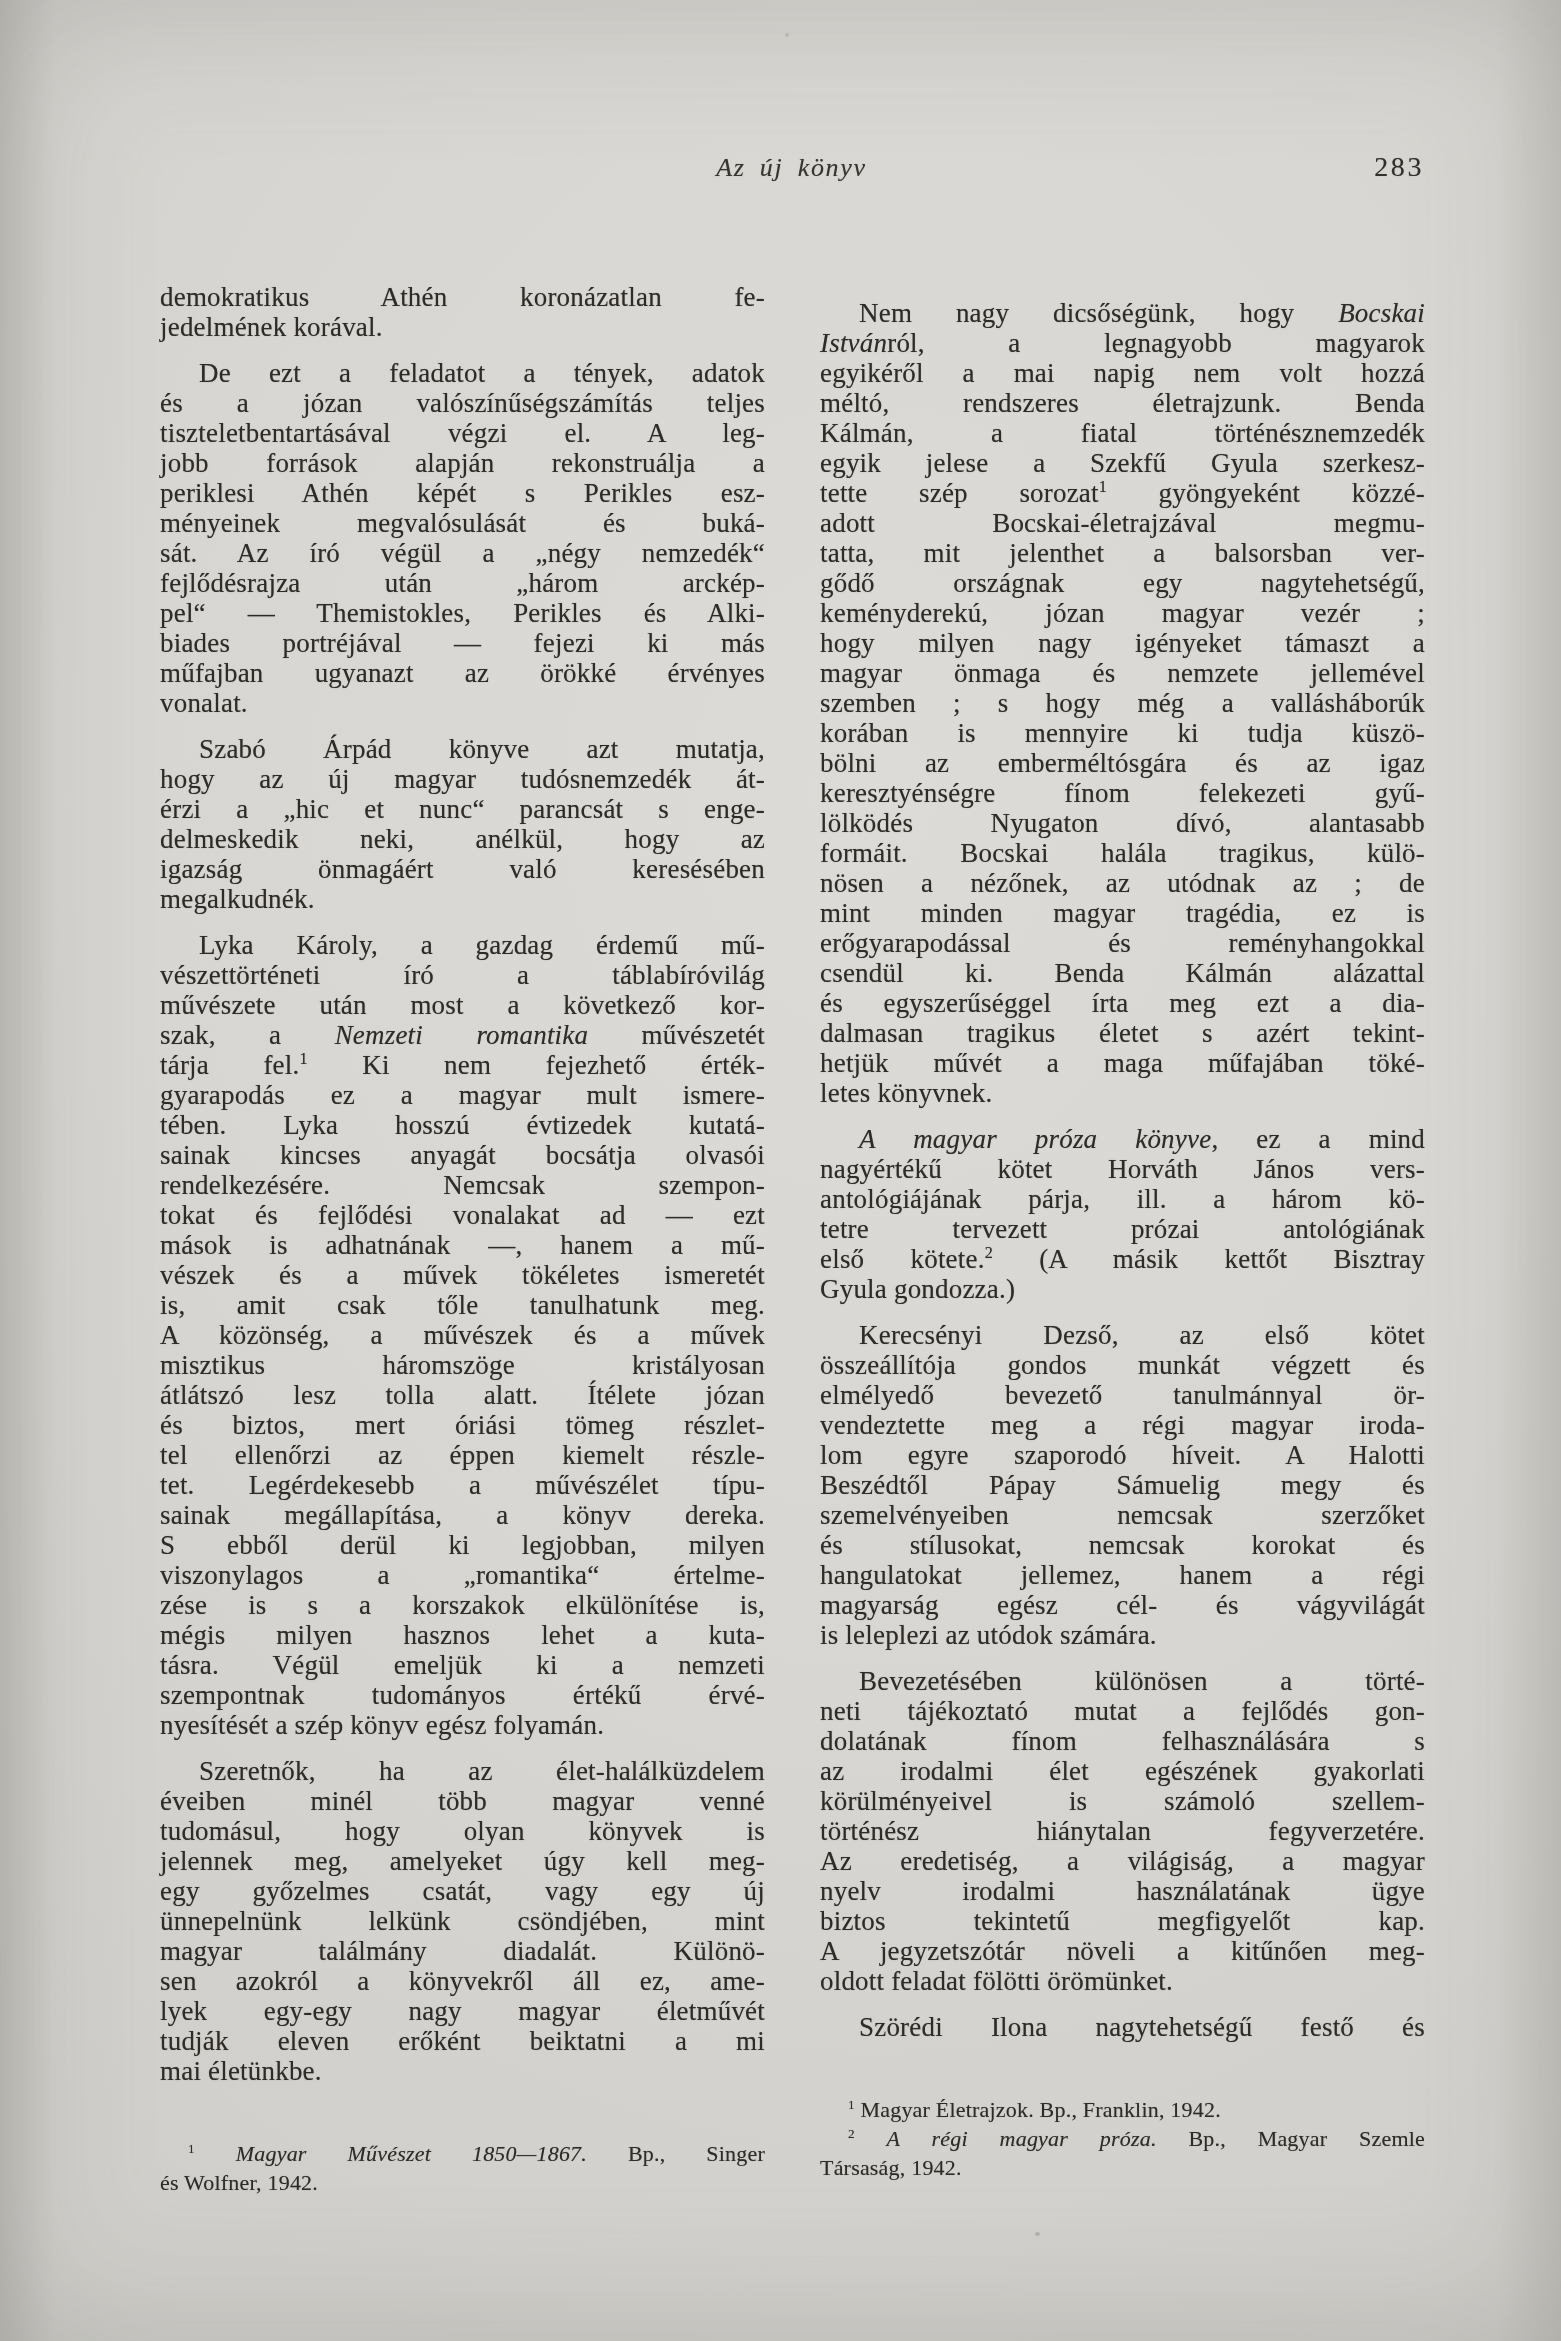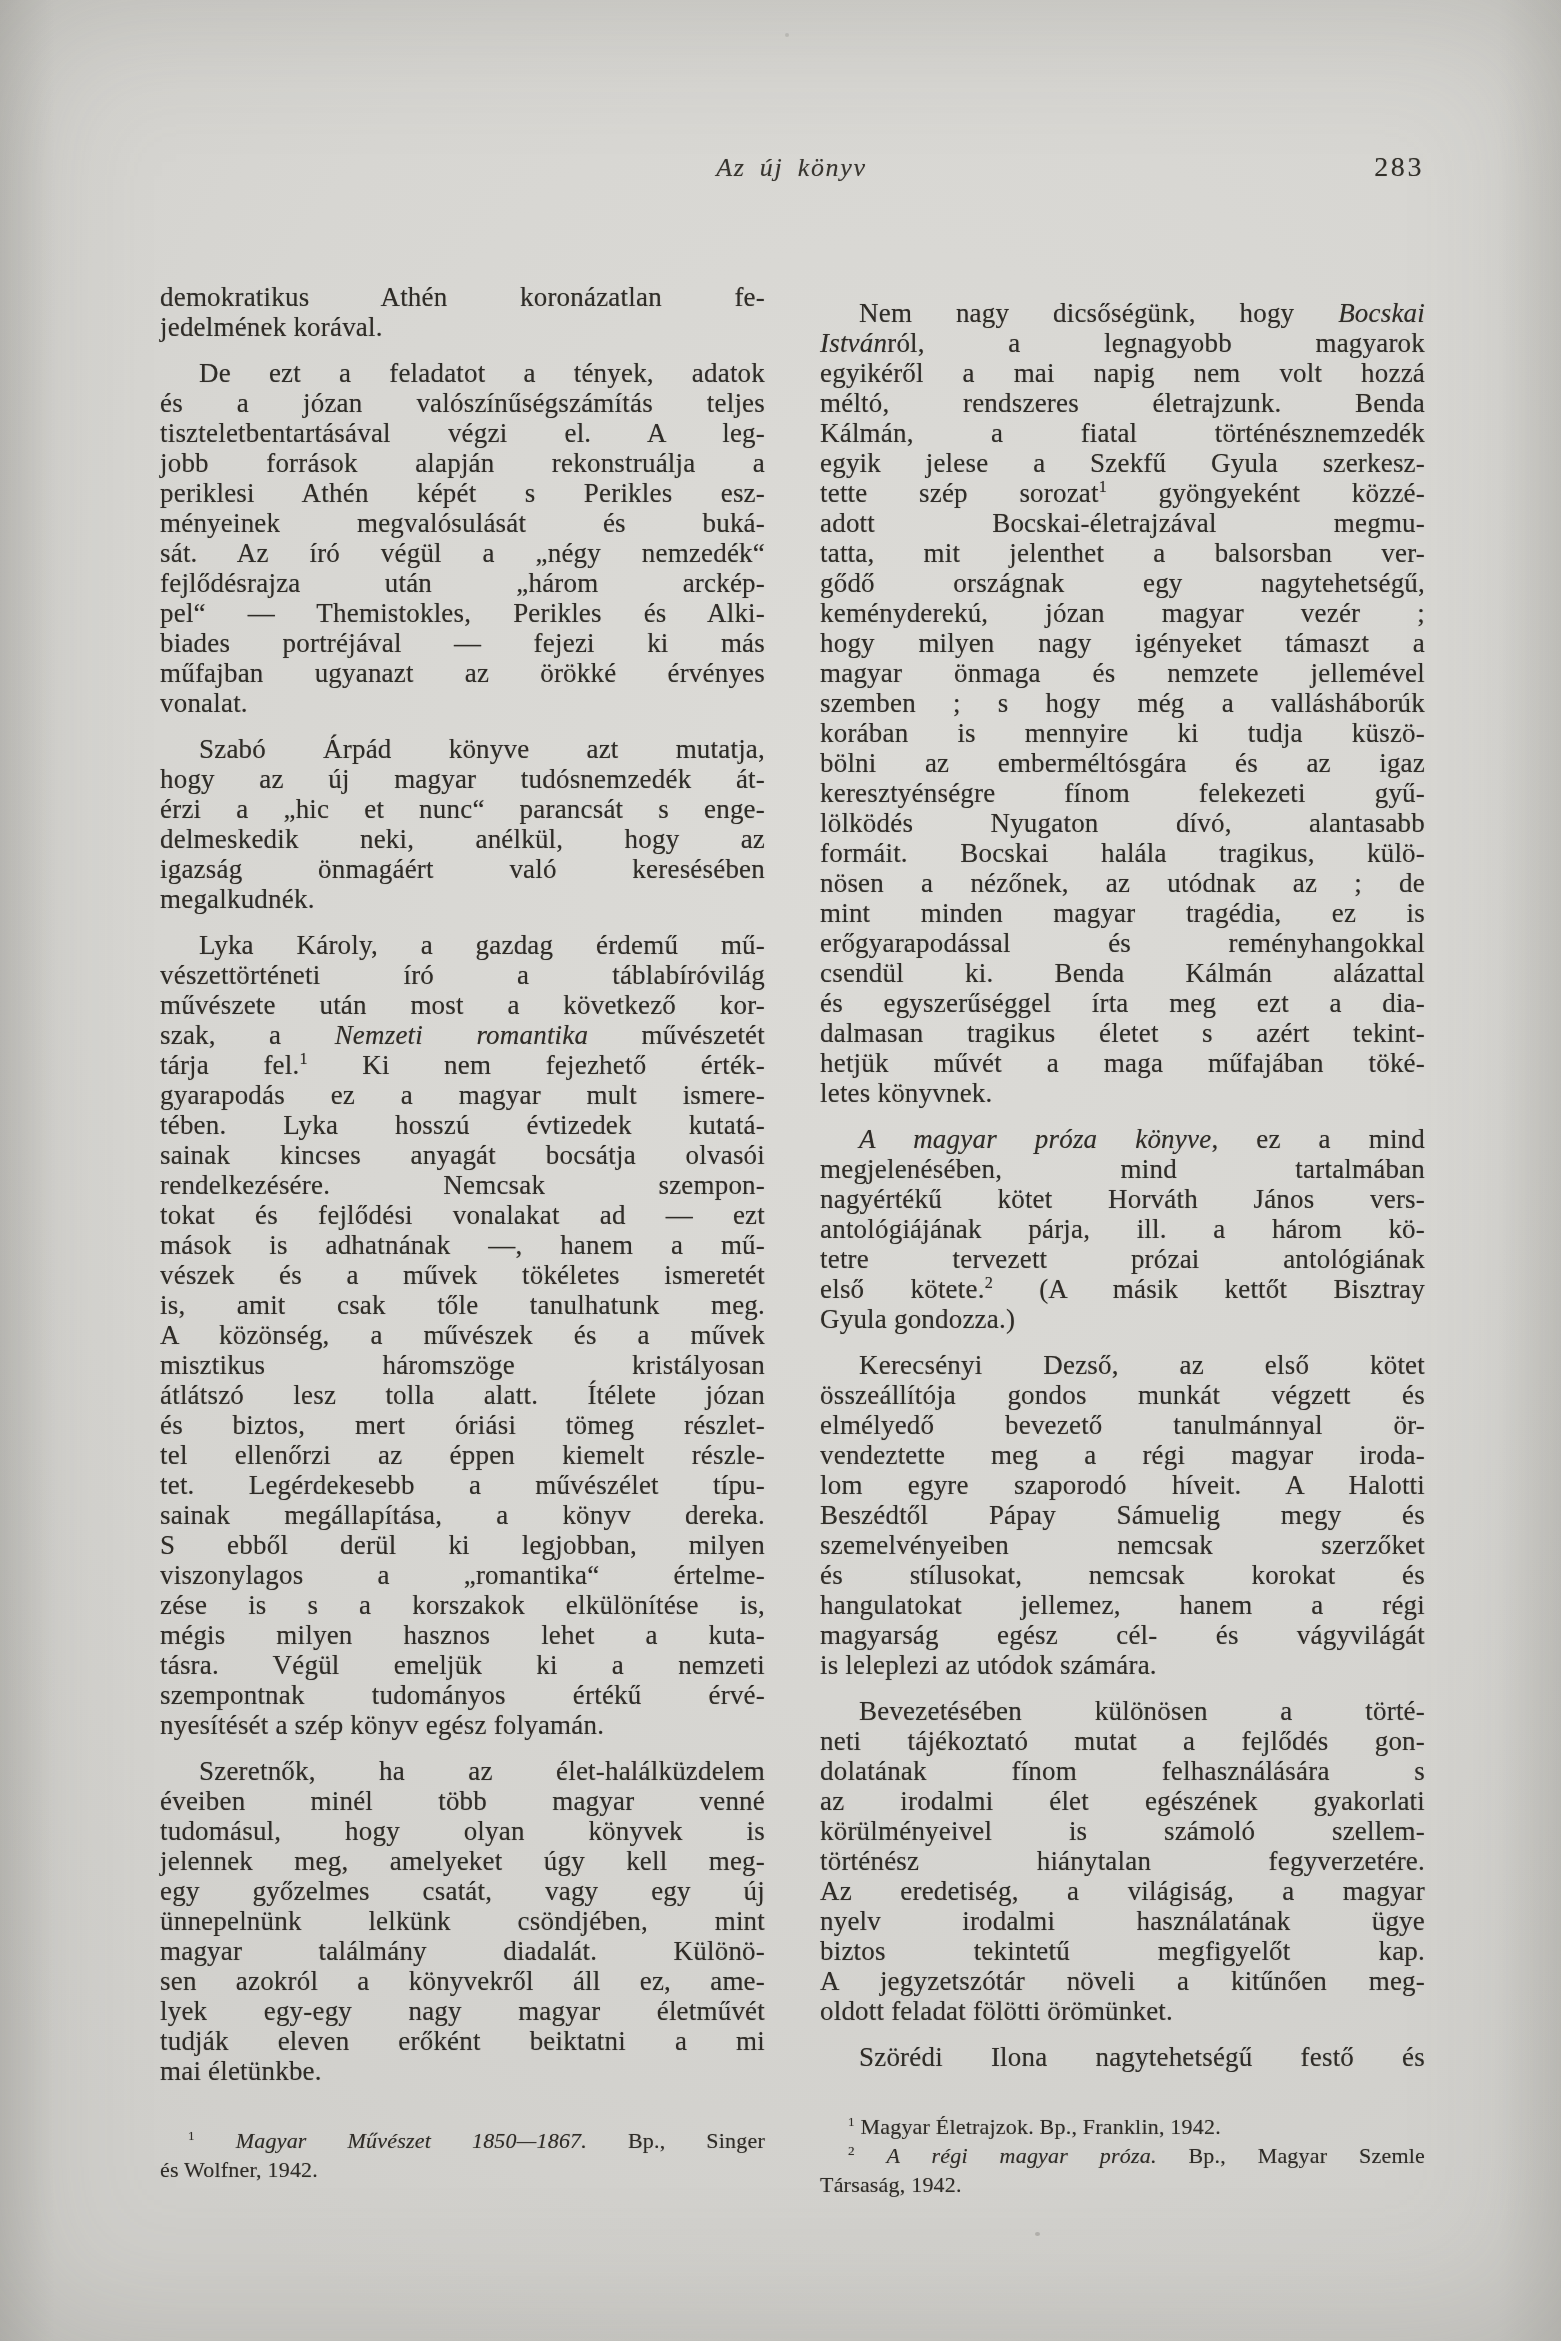--- a/index.html
+++ b/index.html
@@ -45,21 +45,21 @@
     font-size:27px;
     line-height:30px;
     text-align:justify;
     text-align-last:justify;
     letter-spacing:0.2px;
     text-shadow:0 0 0.9px rgba(47,44,39,0.45);
     white-space:normal;
   }
   .line.last{text-align-last:left;}
   .line.indent{text-indent:39px;margin-top:16px;}
-  .footnotes{margin-top:40px;}
+  .footnotes{margin-top:53px;}
   .fline{
     font-size:22px;
     line-height:29px;
     text-align:justify;
     text-align-last:justify;
     letter-spacing:0.2px;
     text-shadow:0 0 0.9px rgba(47,44,39,0.4);
   }
   .fline.last{text-align-last:left;}
   .fline.indent{text-indent:28px;}
@@ -164,21 +164,20 @@
       <div class="line">formáit. Bocskai halála tragikus, külö-</div>
       <div class="line">nösen a nézőnek, az utódnak az ; de</div>
       <div class="line">mint minden magyar tragédia, ez is</div>
       <div class="line">erőgyarapodással és reményhangokkal</div>
       <div class="line">csendül ki. Benda Kálmán alázattal</div>
       <div class="line">és egyszerűséggel írta meg ezt a dia-</div>
       <div class="line">dalmasan tragikus életet s azért tekint-</div>
       <div class="line">hetjük művét a maga műfajában töké-</div>
       <div class="line last">letes könyvnek.</div>
       <div class="line indent"><i>A magyar próza könyve</i>, ez a mind</div>
-      <div class="line">megjelenésében, mind tartalmában</div>
       <div class="line">nagyértékű kötet Horváth János vers-</div>
       <div class="line">antológiájának párja, ill. a három kö-</div>
       <div class="line">tetre tervezett prózai antológiának</div>
       <div class="line">első kötete.<sup>2</sup> (A másik kettőt Bisztray</div>
       <div class="line last">Gyula gondozza.)</div>
       <div class="line indent">Kerecsényi Dezső, az első kötet</div>
       <div class="line">összeállítója gondos munkát végzett és</div>
       <div class="line">elmélyedő bevezető tanulmánnyal ör-</div>
       <div class="line">vendeztette meg a régi magyar iroda-</div>
       <div class="line">lom egyre szaporodó híveit. A Halotti</div>

